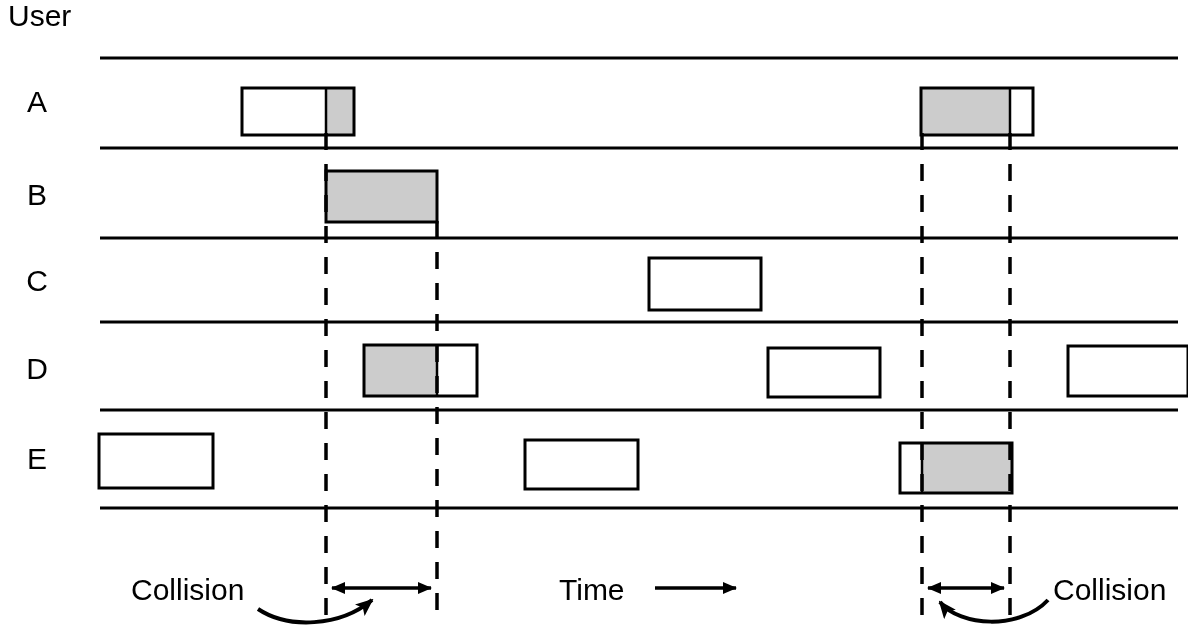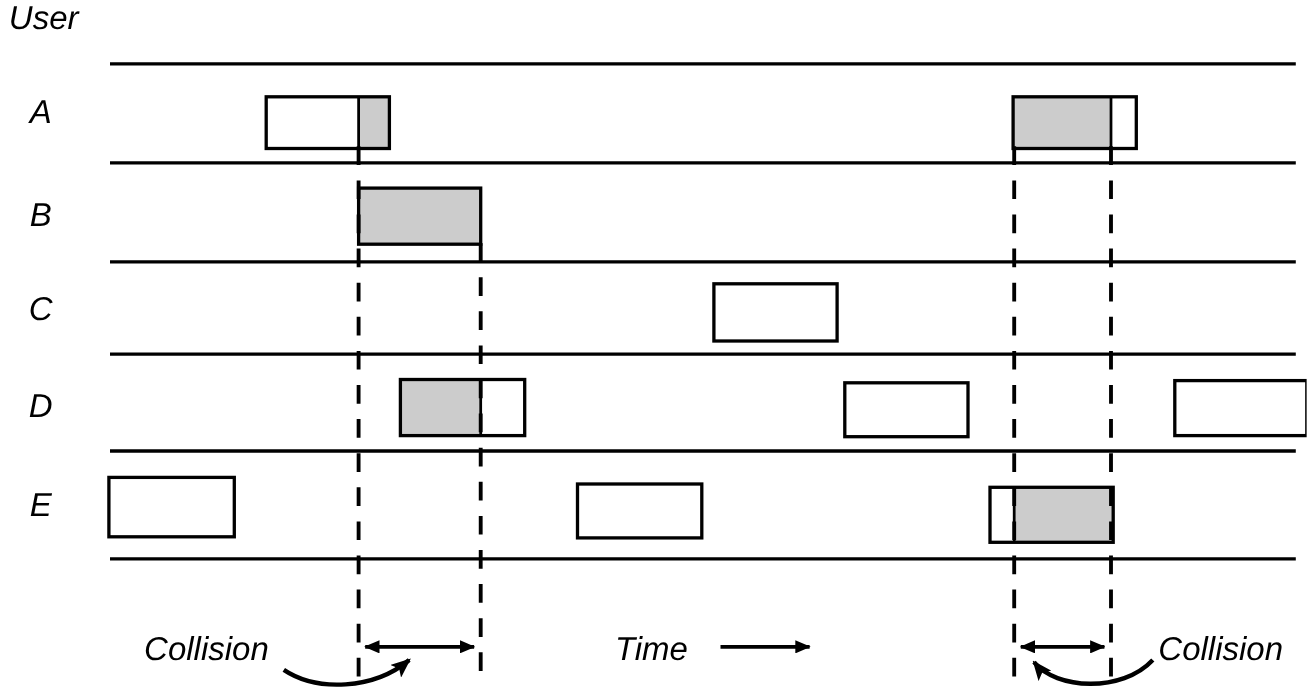--- a/index.html
+++ b/index.html
@@ -10,21 +10,20 @@
   body {
     font-family: "Liberation Sans", sans-serif;
     color: #000000;
   }
   #stage {
     position: relative;
     width: 1188px;
     height: 632px;
     background: #ffffff;
     overflow: hidden;
-    font-style: italic;
   }
   #diagram-svg {
     position: absolute;
     left: 0;
     top: 0;
     width: 1188px;
     height: 632px;
   }
   .axis-label {
     font-family: "Liberation Sans", sans-serif;

